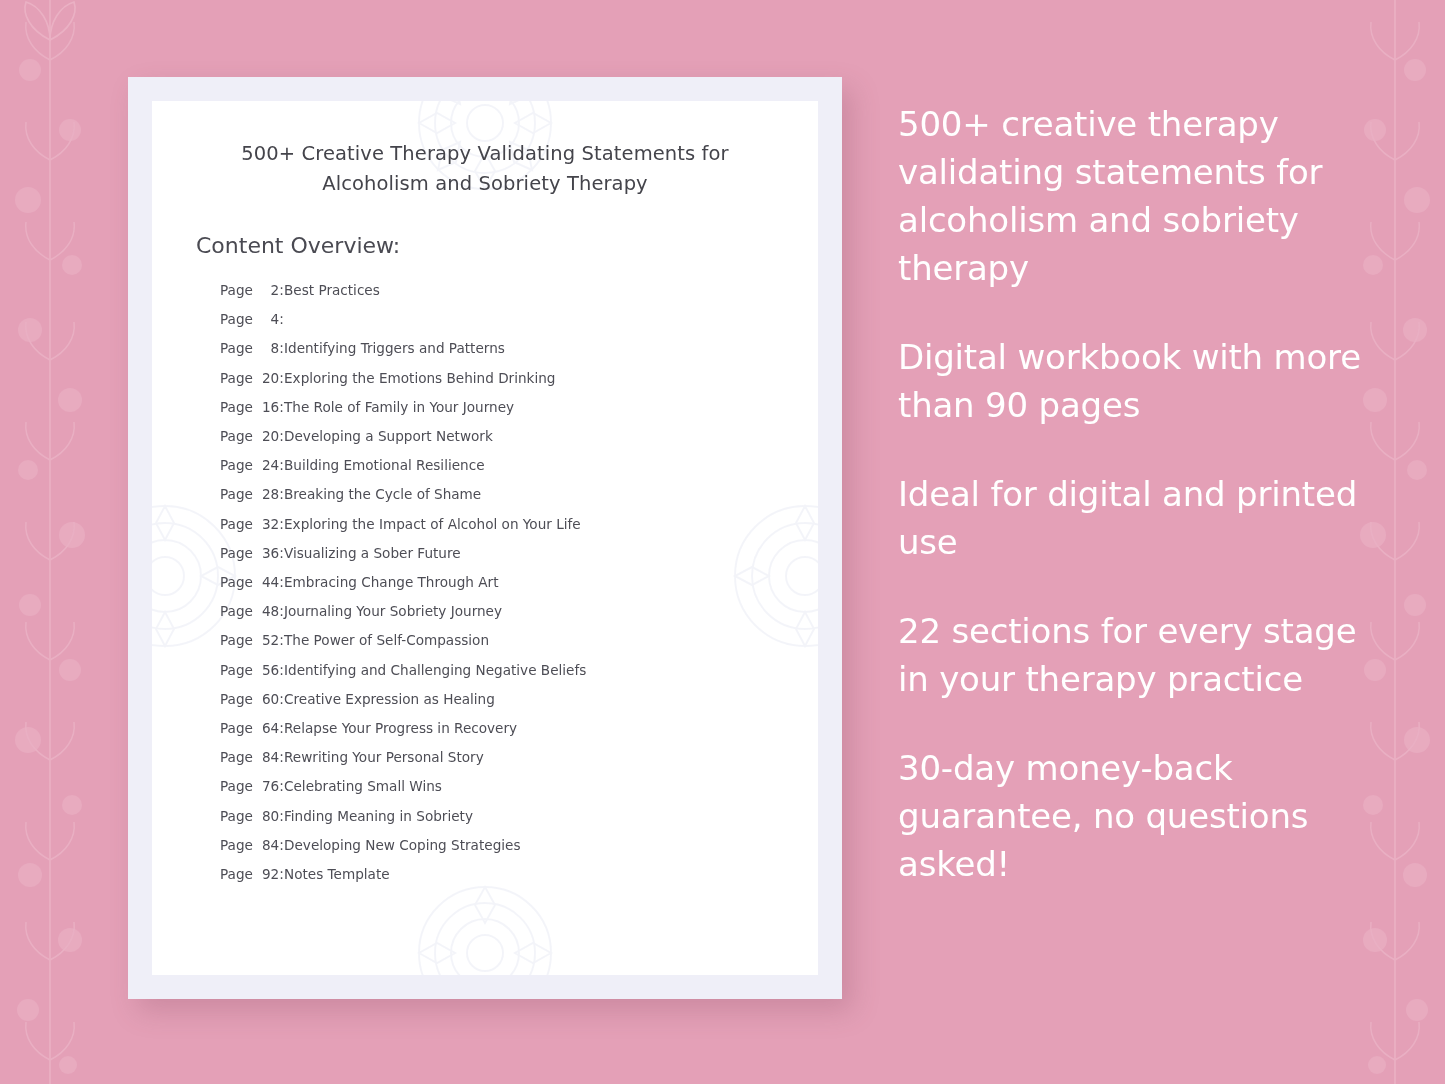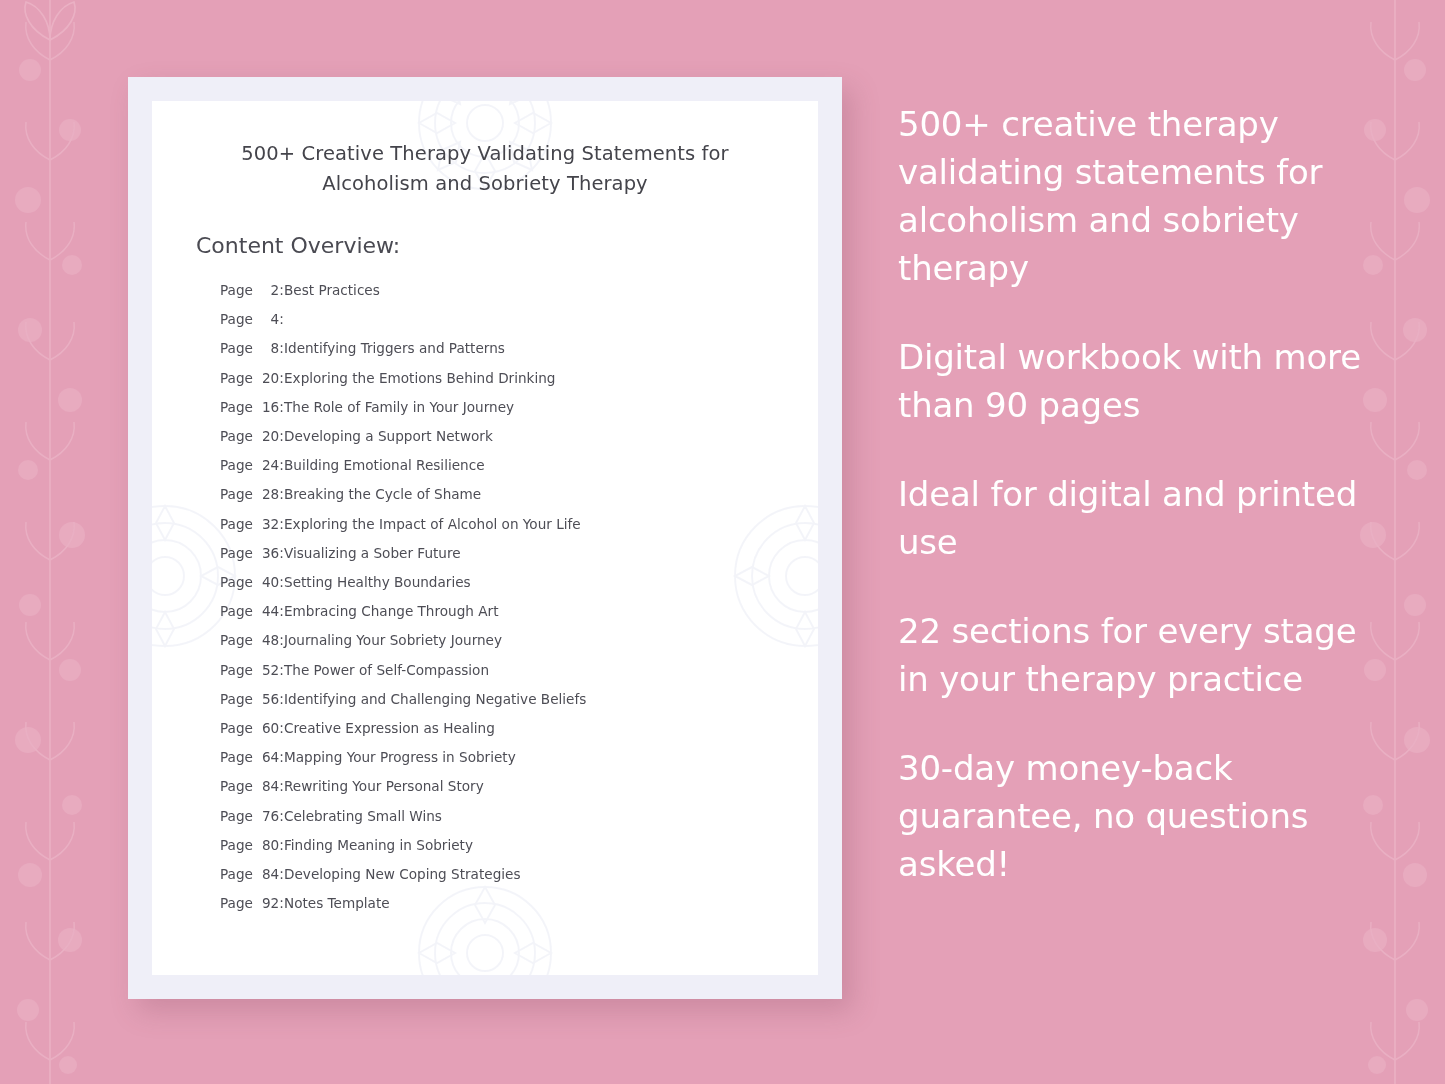--- a/index.html
+++ b/index.html
@@ -348,24 +348,20 @@
           </li>
         <li>
             <span class="pg"><span>Page</span> <span class="num">32</span>:</span>
             <span class="ttl">Exploring the Impact of Alcohol on Your Life</span>
           </li>
         <li>
             <span class="pg"><span>Page</span> <span class="num">36</span>:</span>
             <span class="ttl">Visualizing a Sober Future</span>
           </li>
         <li>
-            <span class="pg"><span>Page</span> <span class="num">40</span>:</span>
-            <span class="ttl">Setting Healthy Boundaries</span>
-          </li>
-        <li>
             <span class="pg"><span>Page</span> <span class="num">44</span>:</span>
             <span class="ttl">Embracing Change Through Art</span>
           </li>
         <li>
             <span class="pg"><span>Page</span> <span class="num">48</span>:</span>
             <span class="ttl">Journaling Your Sobriety Journey</span>
           </li>
         <li>
             <span class="pg"><span>Page</span> <span class="num">52</span>:</span>
             <span class="ttl">The Power of Self-Compassion</span>
@@ -373,21 +369,21 @@
         <li>
             <span class="pg"><span>Page</span> <span class="num">56</span>:</span>
             <span class="ttl">Identifying and Challenging Negative Beliefs</span>
           </li>
         <li>
             <span class="pg"><span>Page</span> <span class="num">60</span>:</span>
             <span class="ttl">Creative Expression as Healing</span>
           </li>
         <li>
             <span class="pg"><span>Page</span> <span class="num">64</span>:</span>
-            <span class="ttl">Mapping Your Progress in Sobriety</span>
+            <span class="ttl">Relapse Your Progress in Recovery</span>
           </li>
         <li>
             <span class="pg"><span>Page</span> <span class="num">84</span>:</span>
             <span class="ttl">Rewriting Your Personal Story</span>
           </li>
         <li>
             <span class="pg"><span>Page</span> <span class="num">76</span>:</span>
             <span class="ttl">Celebrating Small Wins</span>
           </li>
         <li>

